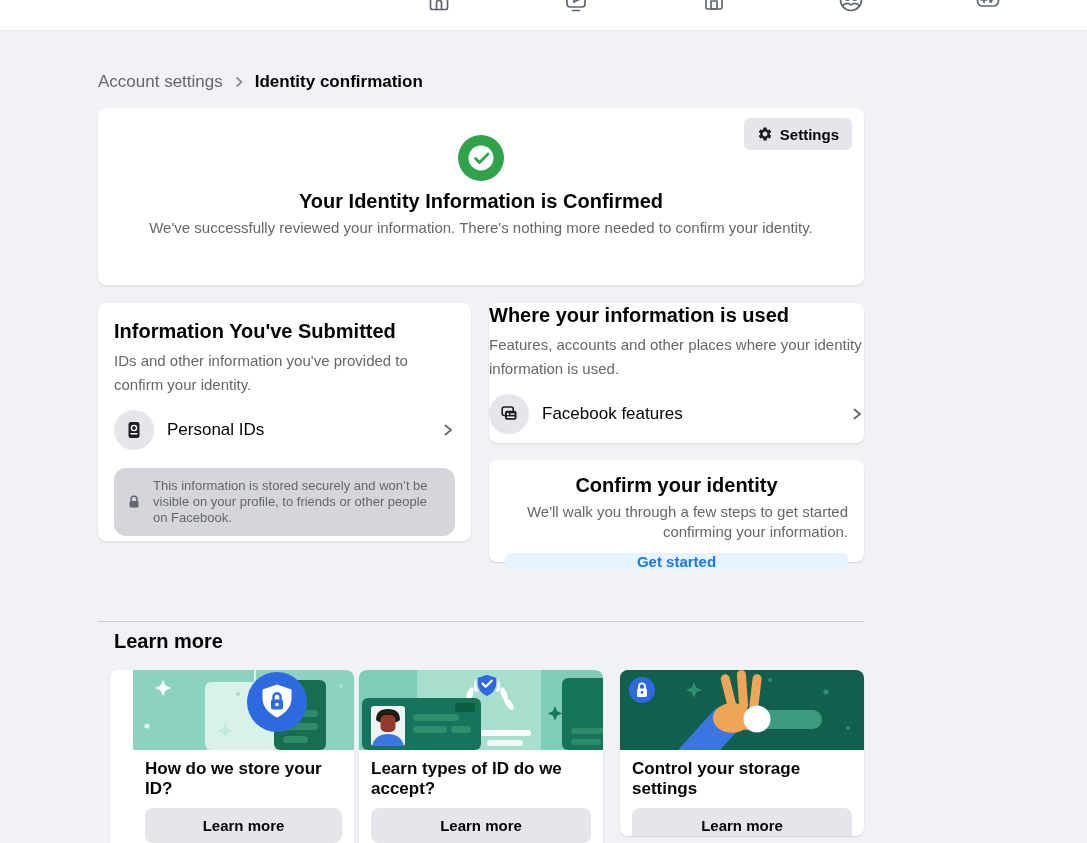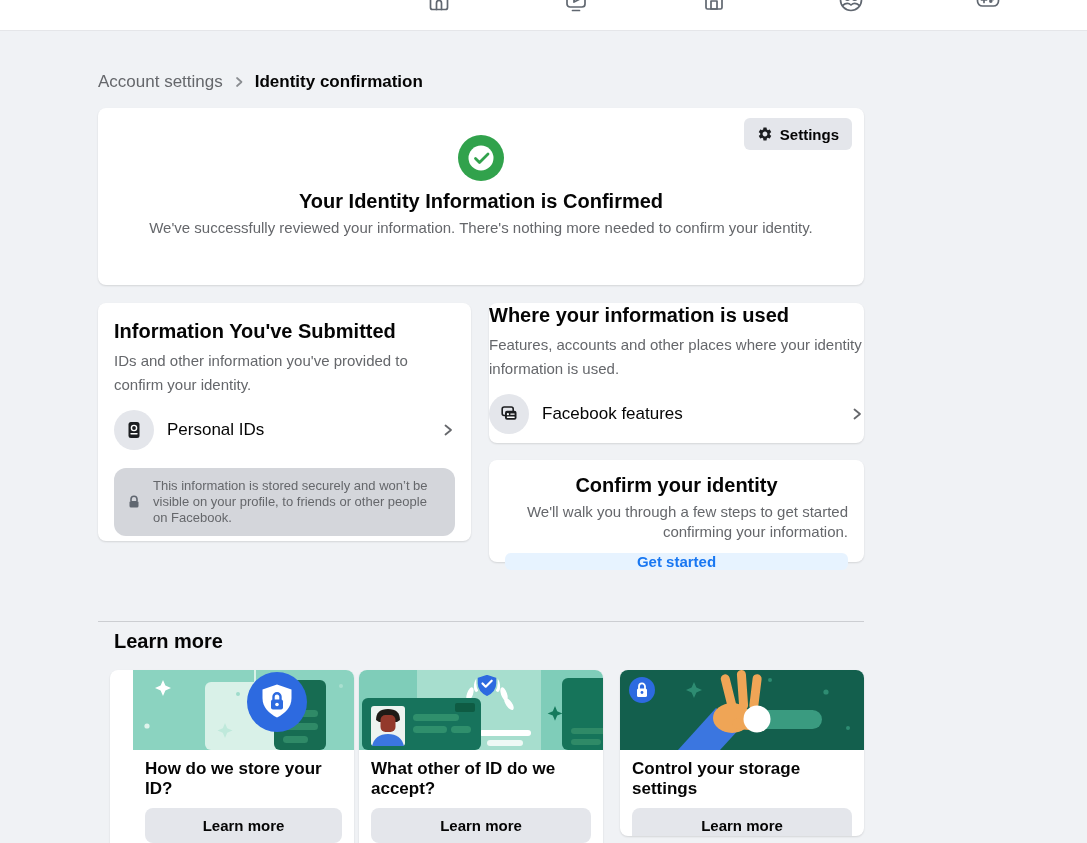--- a/index.html
+++ b/index.html
@@ -266,21 +266,21 @@
       <rect x="96" y="33" width="20" height="9" rx="2" fill="#0e5b43"></rect>
       <rect x="12" y="36" width="34" height="40" rx="3" fill="#edf3f0"></rect>
       <path d="M17 50 q0 -11 12 -11 q12 0 12 11 l-3 2 h-18 z" fill="#1f1b16"></path>
       <rect x="21.5" y="45" width="15" height="17" rx="5" fill="#93392b"></rect>
       <path d="M13 76 q3 -12 16 -12 q13 0 16 12 z" fill="#3b76e0"></path>
       <rect x="54" y="44" width="46" height="7" rx="3.5" fill="#2f8f6c"></rect>
       <rect x="54" y="56" width="34" height="7" rx="3.5" fill="#2f8f6c"></rect>
       <rect x="92" y="56" width="20" height="7" rx="3.5" fill="#2f8f6c"></rect>
     </svg>
     <div class="content">
-      <div class="learn-title">What other of ID do we accept?</div>
+      <div class="learn-title">Learn types of ID do we accept?</div>
       <button class="learn-btn">Learn more</button>
     </div>
   </div>
 
   <div class="card learn-card lc3">
     <svg class="illo" viewBox="0 0 244 80">
       <rect width="244" height="80" fill="#135f4d"></rect>
       <path d="M74 12 l2.4 5.6 5.6 2.4 -5.6 2.4 -2.4 5.6 -2.4 -5.6 -5.6 -2.4 5.6 -2.4 z" fill="#2e8c72"></path>
       <circle cx="150" cy="10" r="2" fill="#2e8c72"></circle>
       <circle cx="206" cy="22" r="2.6" fill="#2e8c72"></circle>

